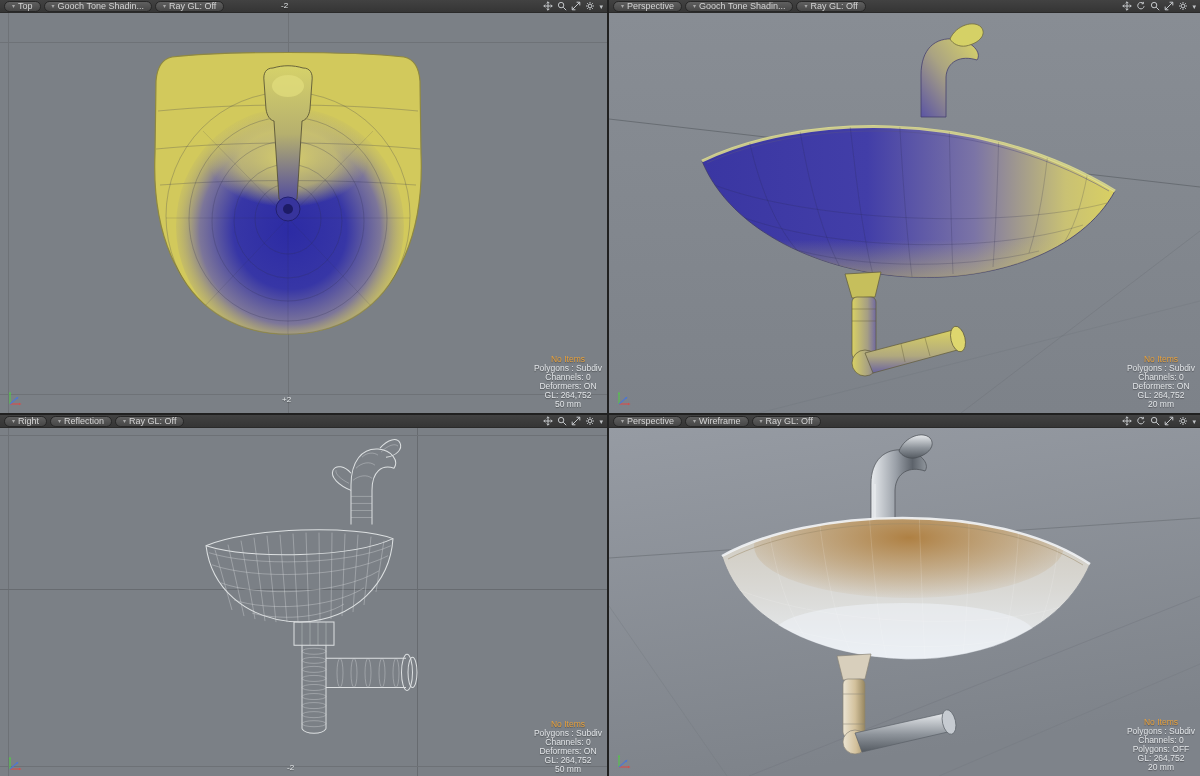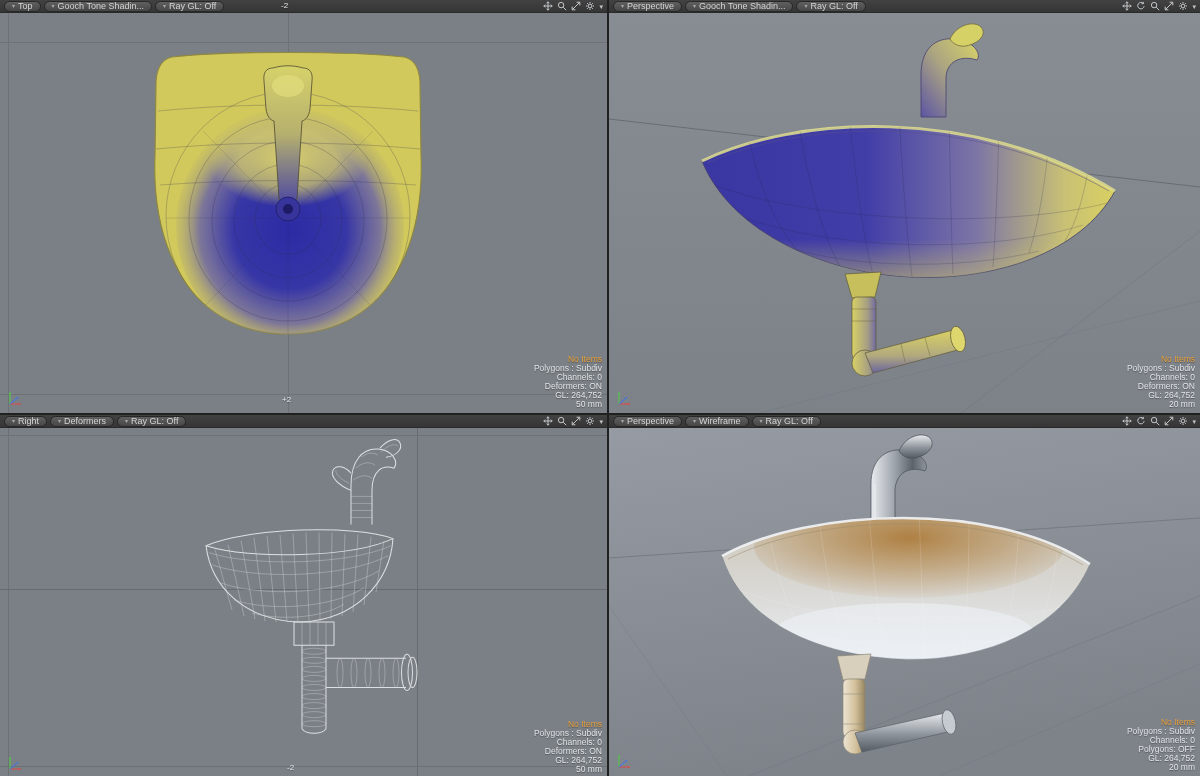--- a/index.html
+++ b/index.html
@@ -11,21 +11,21 @@
   #vp-bl{left:0;top:415px;width:607px;height:363px}
   #vp-br{left:609px;top:415px;width:591px;height:361px}
   .vp-header{position:absolute;top:0;left:0;right:0;height:13px;background:linear-gradient(#424242,#353535);display:flex;align-items:center;padding:0 4px;z-index:5;border-bottom:1px solid #2a2a2a}
   .vp-btn{display:inline-flex;align-items:center;gap:3px;background:linear-gradient(#606060,#464646);border:1px solid #272727;border-radius:6px;color:#d4d4d4;font-size:9px;line-height:9px;padding:0 7px;height:11px;margin-right:3px;cursor:pointer;white-space:nowrap}
   .tri{font-size:6px;color:#a8a8a8;line-height:6px}
   .tri2{font-size:7px;color:#c2c5c8;line-height:7px;cursor:pointer}
   .vp-icons{margin-left:auto;display:flex;gap:4px;align-items:center}
   .vp-icon{width:10px;height:10px;stroke:#c6c9cc;fill:none;stroke-width:1;cursor:pointer}
   .vp-canvas{position:absolute;left:0;top:13px;right:0;bottom:0;cursor:crosshair}
   svg.scene{position:absolute;left:0;top:0;width:100%;height:100%}
-  .status{position:absolute;right:5px;bottom:4px;text-align:right;font-size:8.5px;line-height:9px;color:#e2e5e8;text-shadow:0 1px 1px rgba(0,0,0,.35);pointer-events:none}
+  .status{position:absolute;right:5px;bottom:4px;text-align:center;font-size:8.5px;line-height:9px;color:#e2e5e8;text-shadow:0 1px 1px rgba(0,0,0,.35);pointer-events:none}
   .status .no-items{color:#e8a03a}
   .grid-label{position:absolute;font-size:8px;line-height:8px;color:#e6e9eb;z-index:8;pointer-events:none;text-shadow:0 1px 1px rgba(0,0,0,.3)}
   .gizmo{position:absolute;left:6px;bottom:6px;width:18px;height:18px;pointer-events:none}
 </style>
 </head>
 <body>
 
 <div class="viewport" id="vp-tl">
   <div class="vp-header">
     <div class="vp-btn">
@@ -276,21 +276,21 @@
 </div>
 
 <div class="viewport" id="vp-bl">
   <div class="vp-header">
     <div class="vp-btn">
       <span class="tri">▾</span>
       <span>Right</span>
     </div>
     <div class="vp-btn">
       <span class="tri">▾</span>
-      <span>Deformers</span>
+      <span>Reflection</span>
     </div>
     <div class="vp-btn">
       <span class="tri">▾</span>
       <span>Ray GL: Off</span>
     </div>
     <div class="vp-icons">
       <svg class="vp-icon" viewBox="0 0 10 10">
           <path d="M5 0.8 V9.2 M0.8 5 H9.2 M5 0.8 L3.6 2.2 M5 0.8 L6.4 2.2 M5 9.2 L3.6 7.8 M5 9.2 L6.4 7.8 M0.8 5 L2.2 3.6 M0.8 5 L2.2 6.4 M9.2 5 L7.8 3.6 M9.2 5 L7.8 6.4"></path>
         </svg>
       <svg class="vp-icon" viewBox="0 0 10 10">

